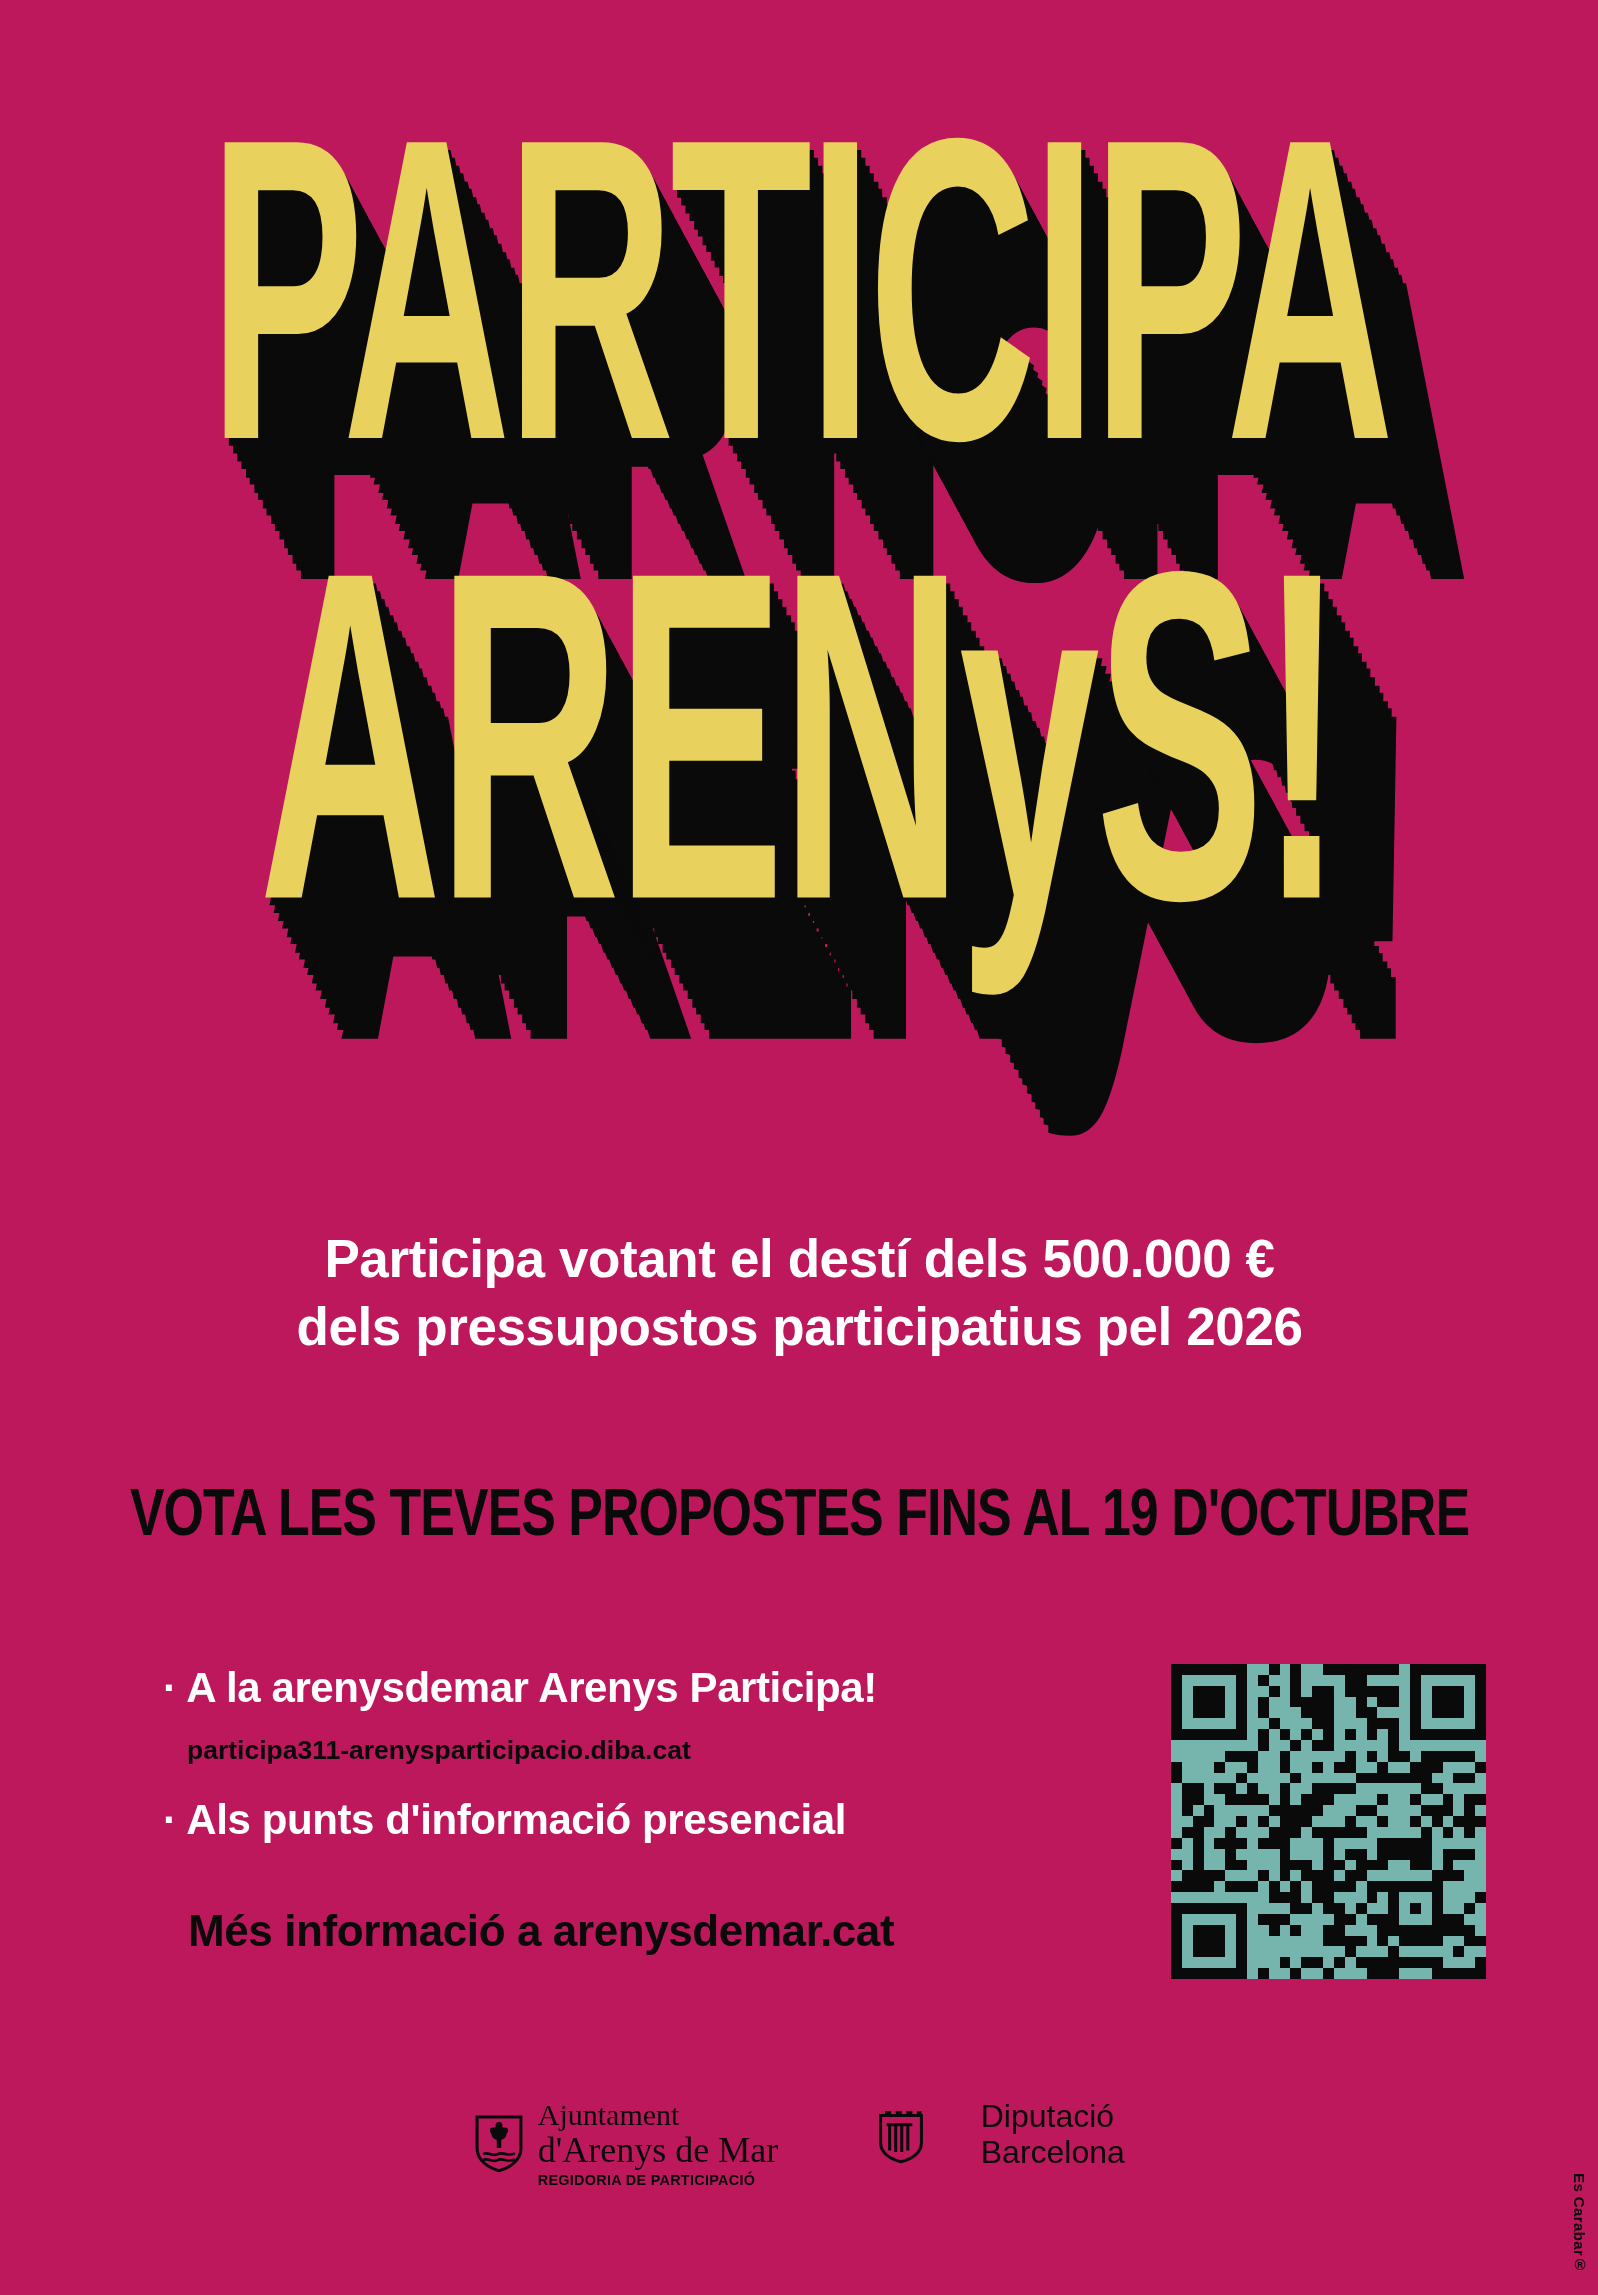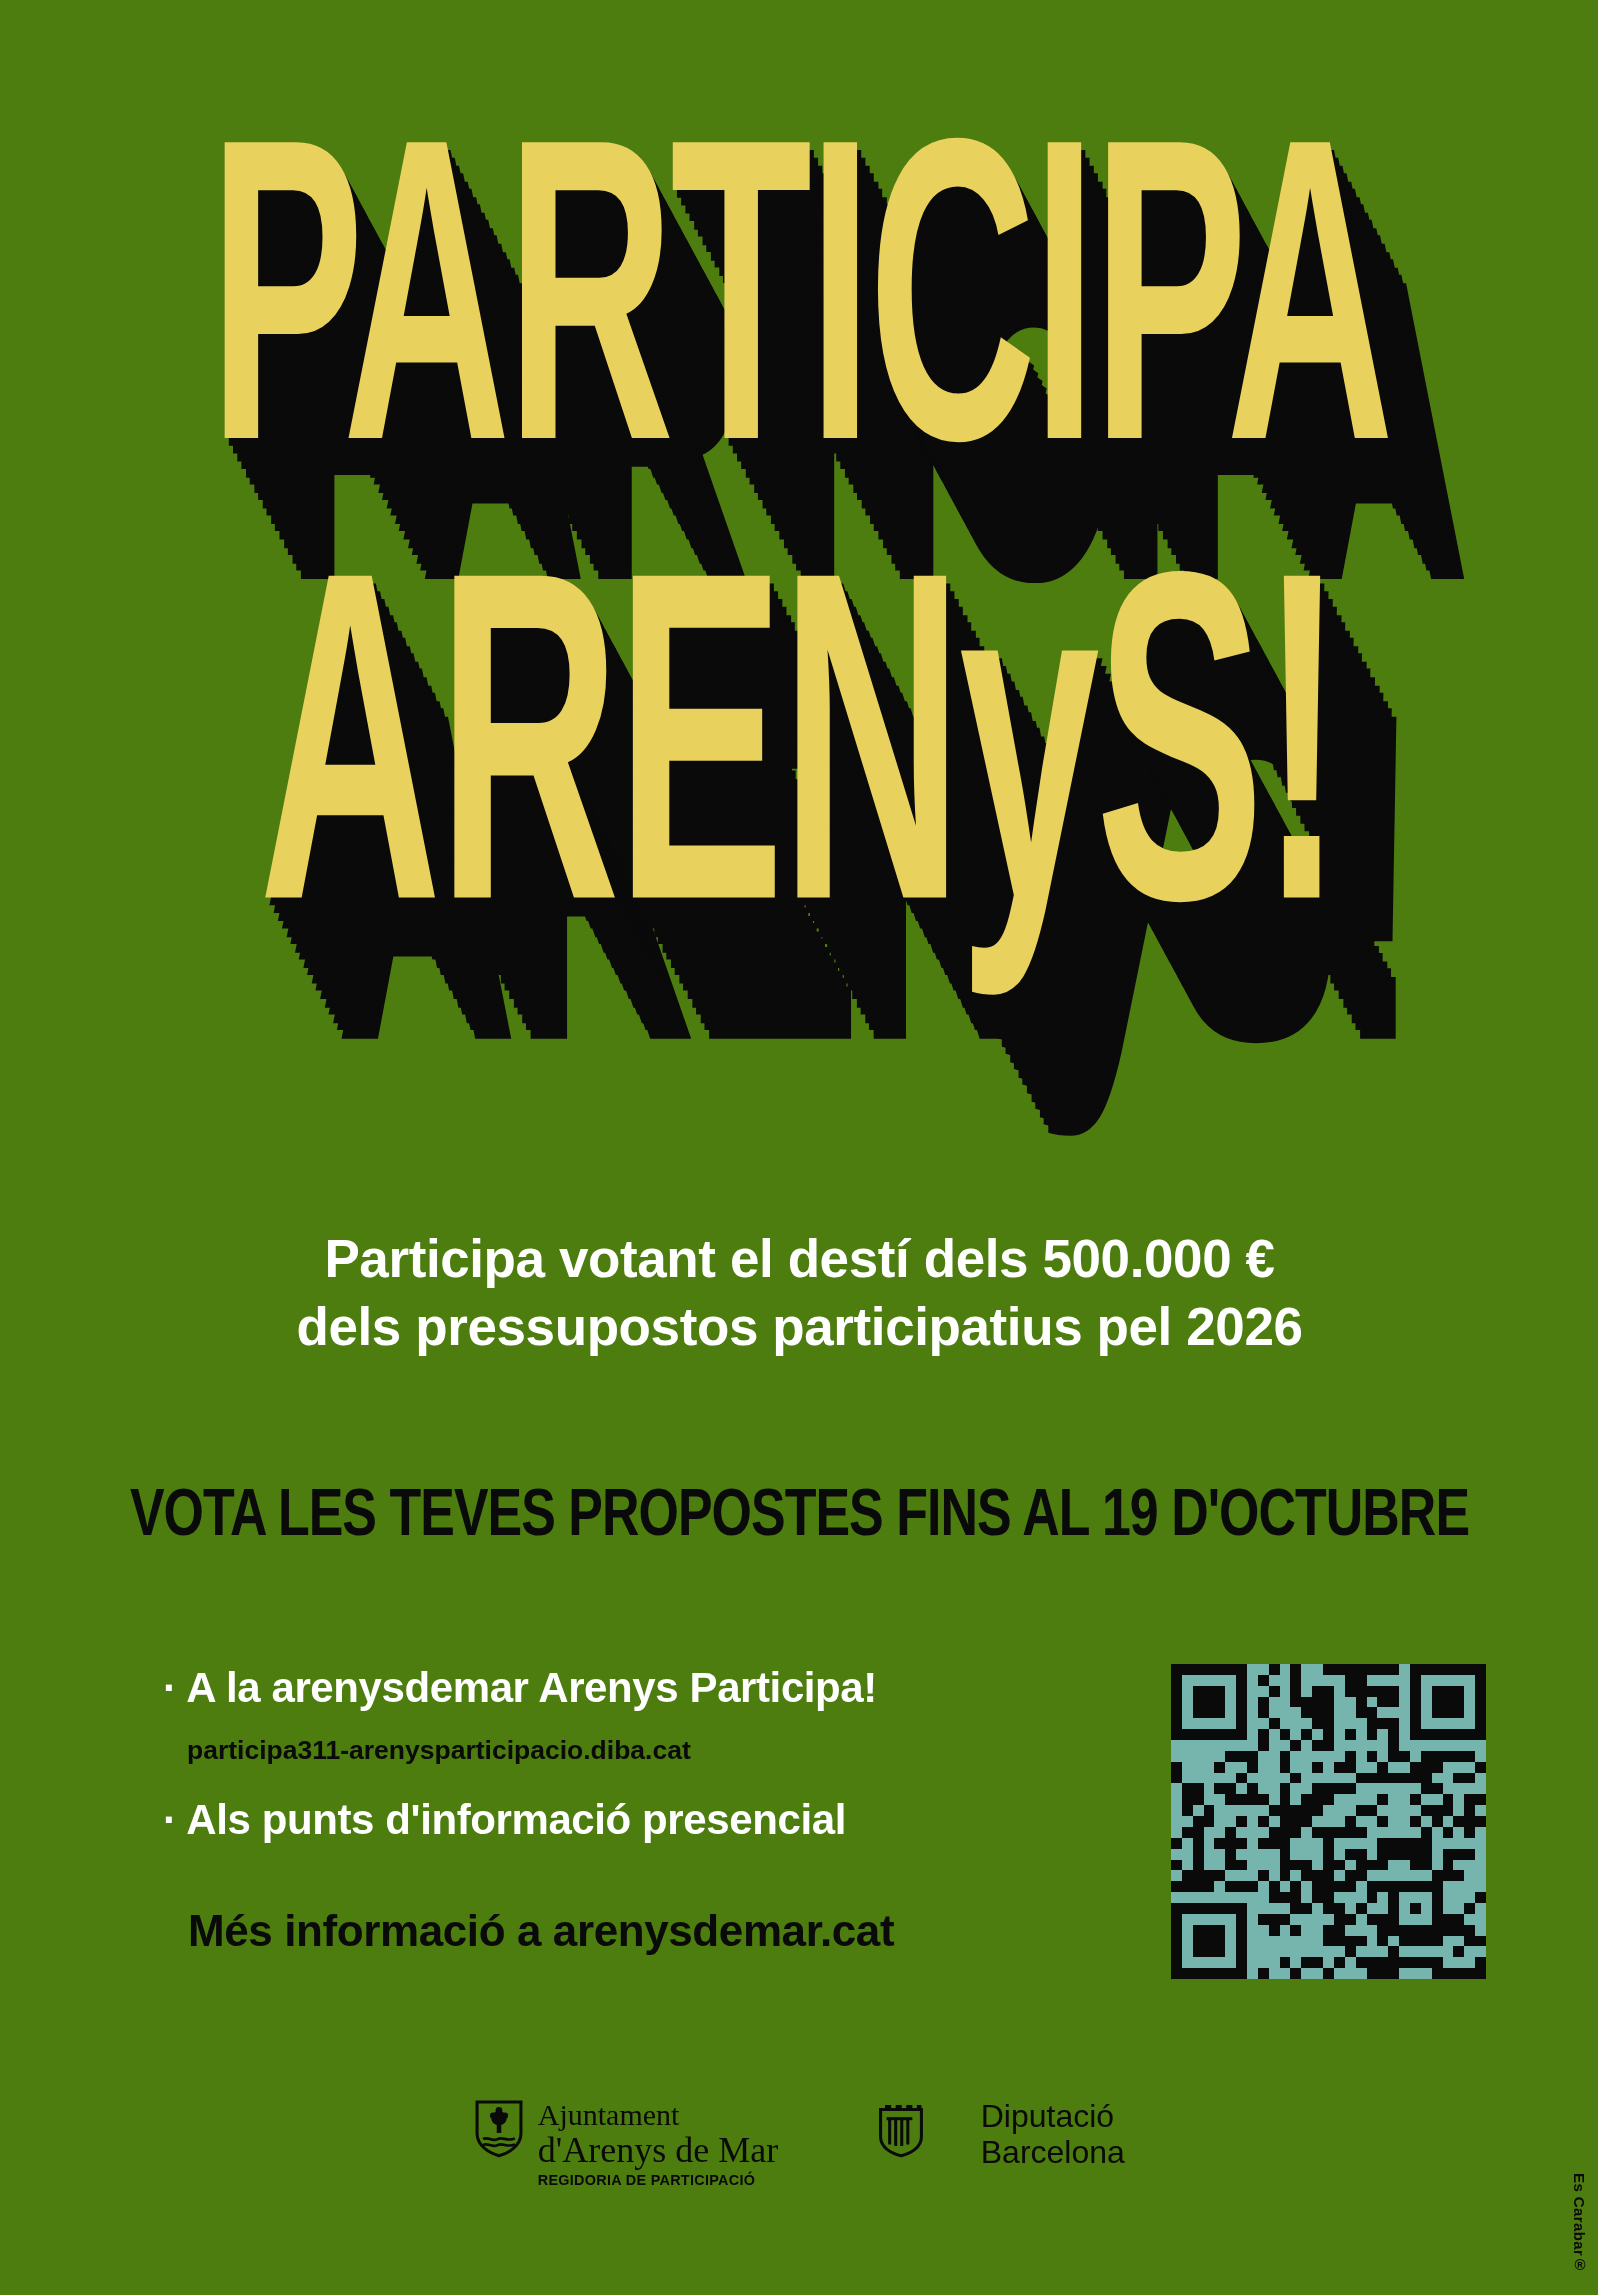--- a/index.html
+++ b/index.html
@@ -12,21 +12,21 @@
     height: 2295px;
     position: relative;
     overflow: hidden;
     font-family: "Liberation Sans", sans-serif;
     background: #76b5ad;
   }
 
   .poster {
     position: absolute;
     inset: 0;
-    background: #4d7c0f;
+    background: #be185d;
   }
 
   
   .headline {
     position: absolute;
     left: 0;
     right: 0;
     top: 113px;
     text-align: center;
   }
@@ -166,21 +166,21 @@
     left: 0;
     right: 0;
     top: 2099px;
     display: flex;
     justify-content: center;
     align-items: flex-start;
     gap: 98px;
   }
   .logo {
     display: flex;
-    align-items: flex-start;
+    align-items: center;
     gap: 13.6px;
     color: #0a0a0a;
   }
   .crest {
     width: 50px;
     height: 59px;
     flex: none;
   }
   .logo-txt-1 {
     font-family: "Liberation Serif", serif;

